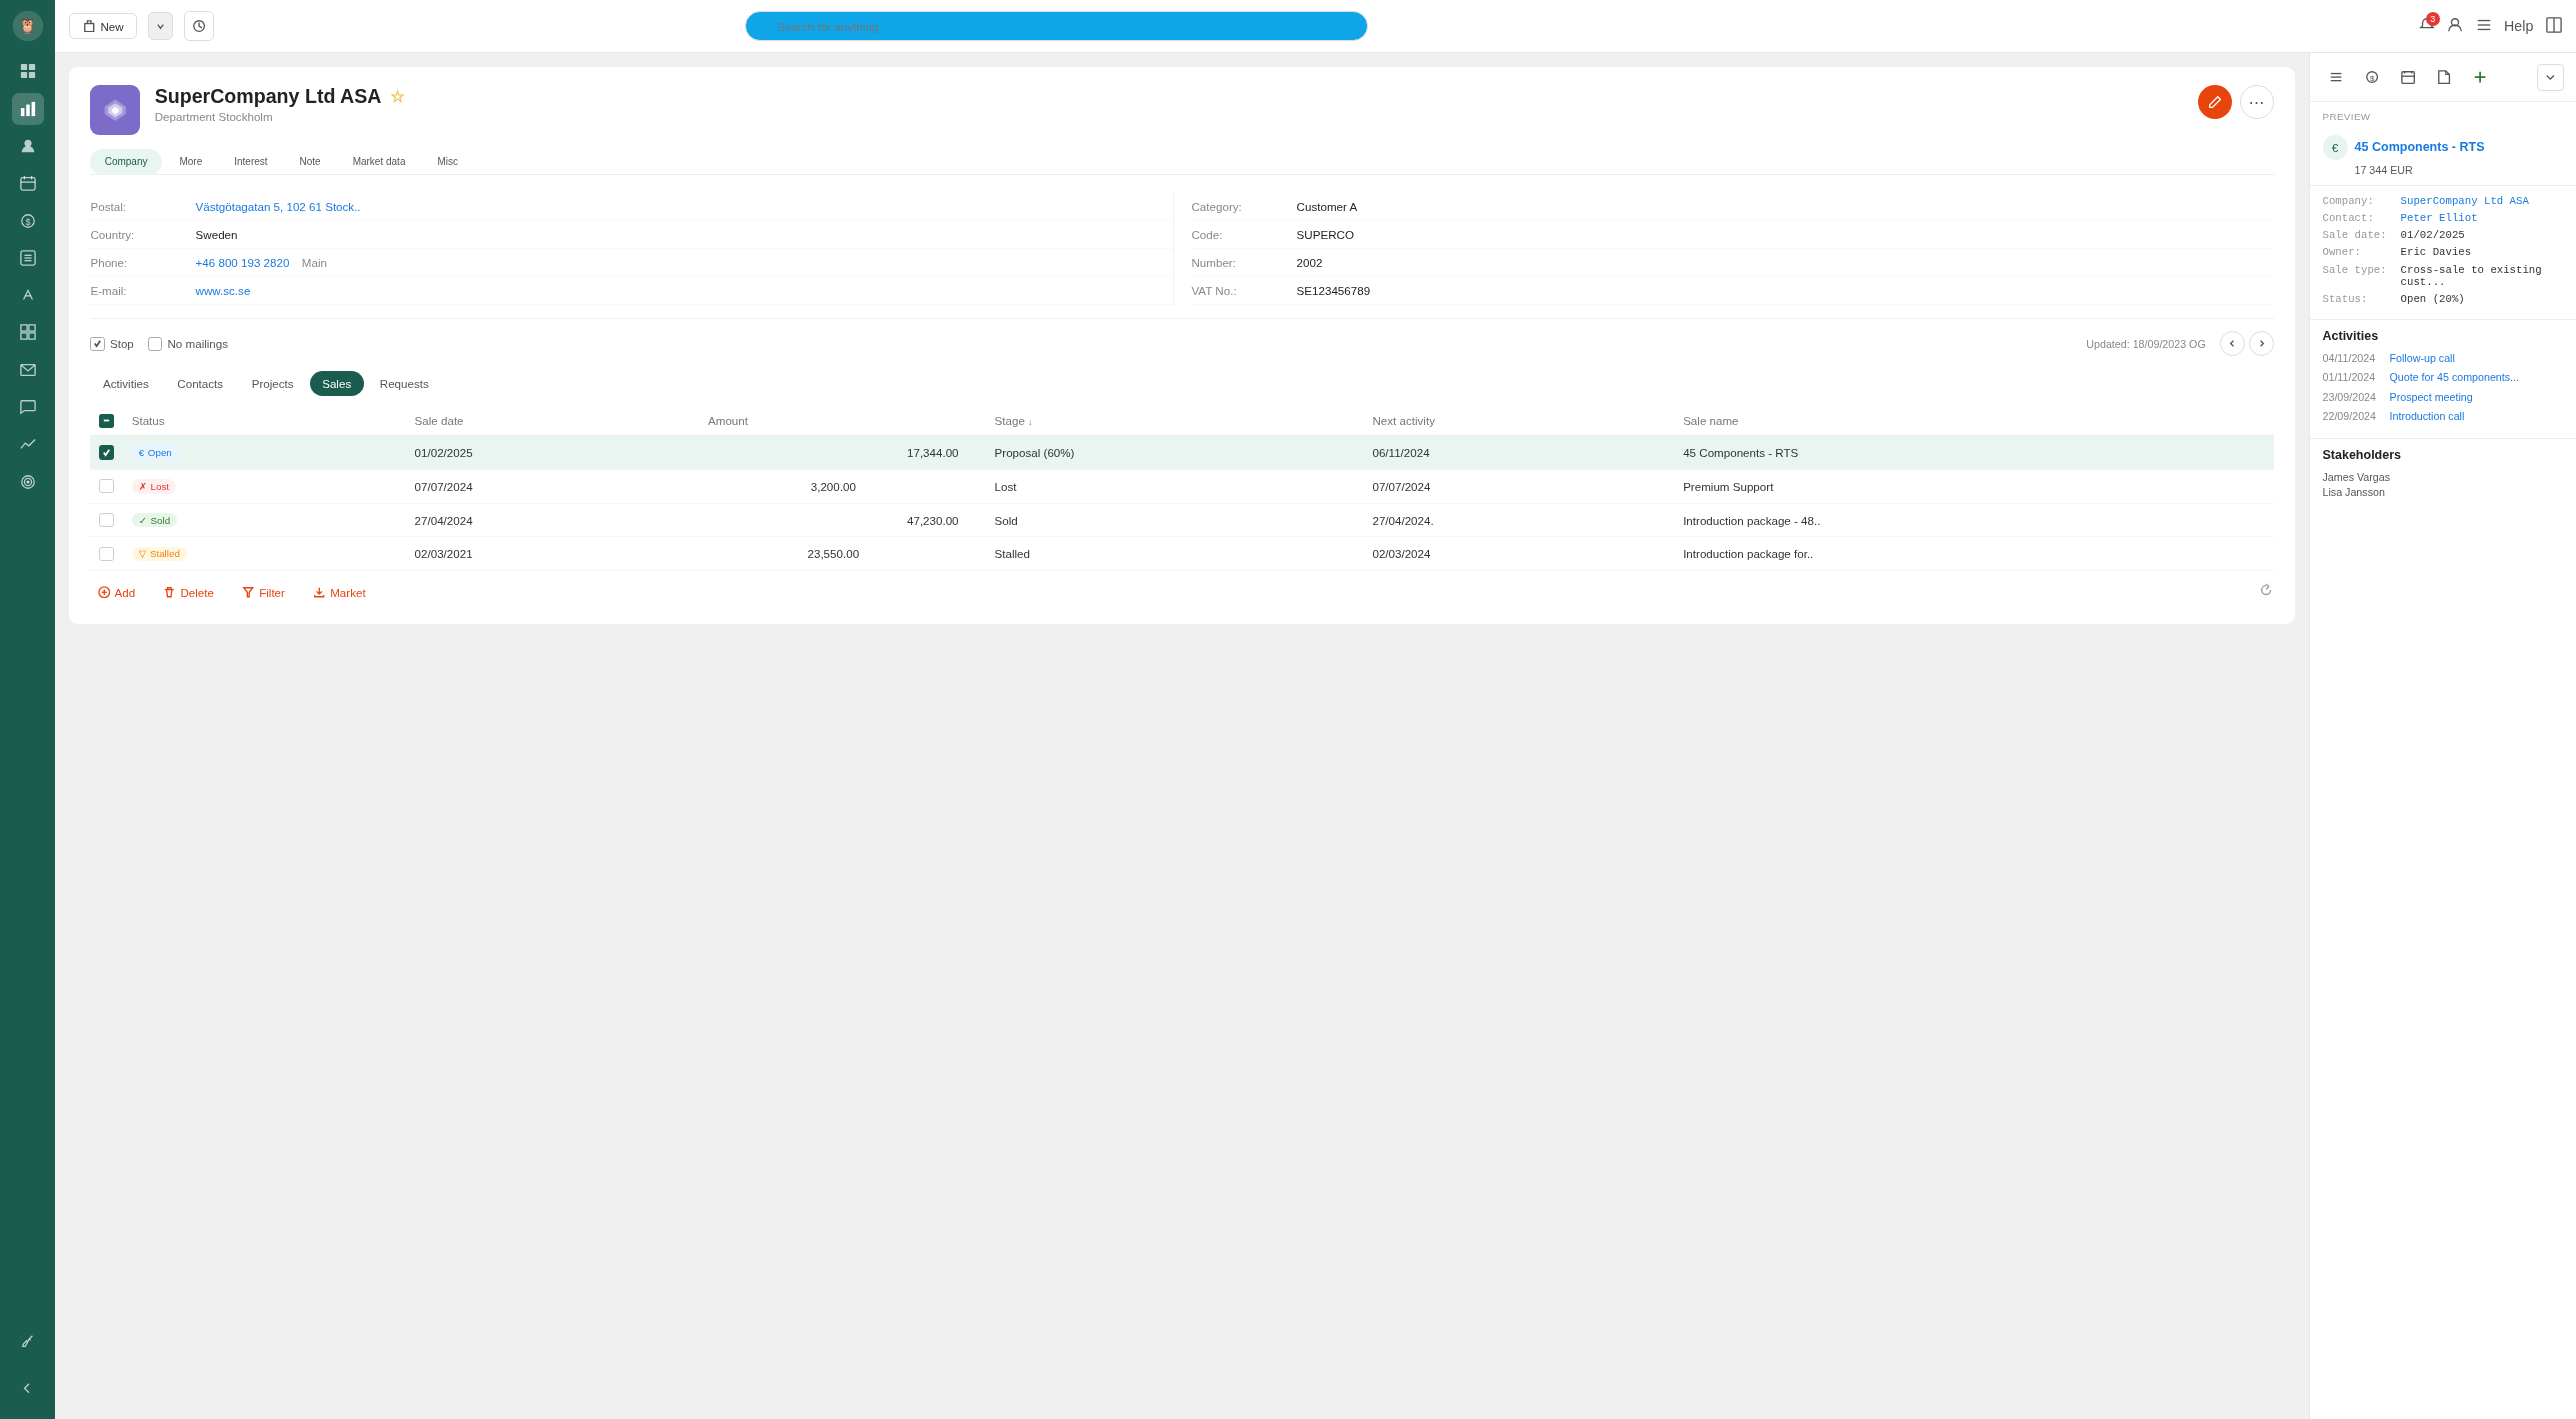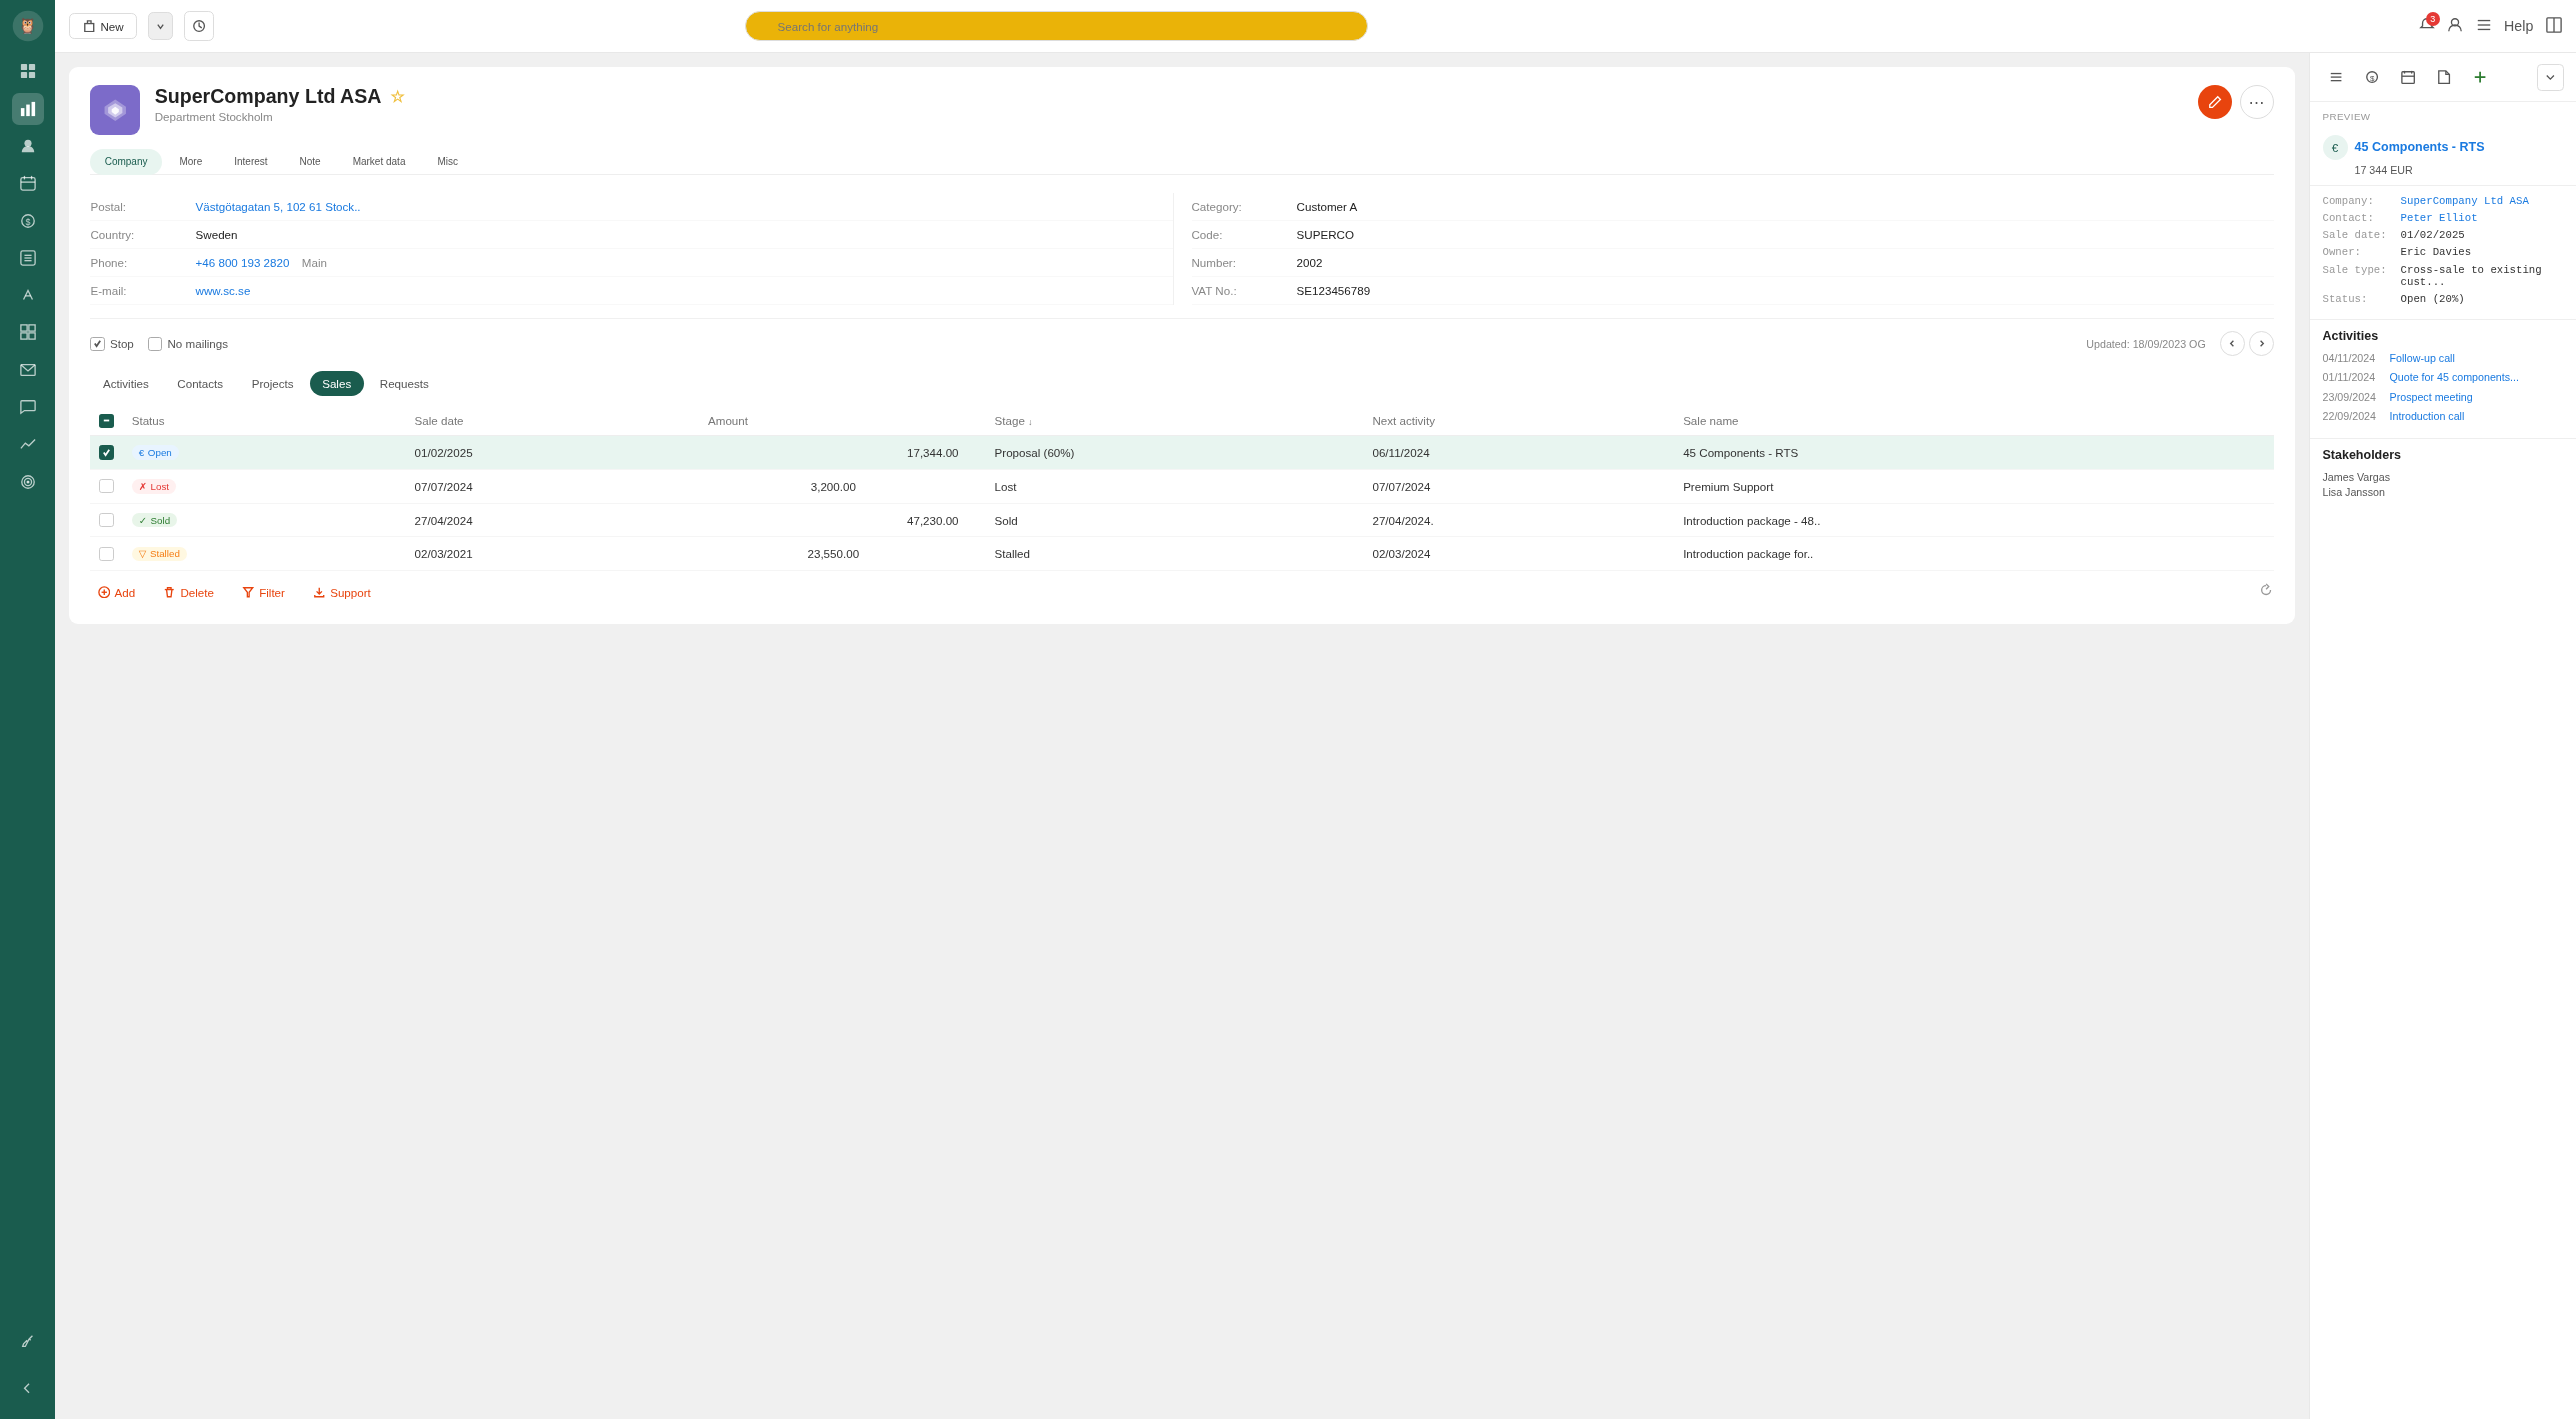--- a/index.html
+++ b/index.html
@@ -14,21 +14,21 @@
 
     
     .main-area { flex: 1; display: flex; flex-direction: column; overflow: hidden; }
 
     
     .topbar { height: 53px; background: #fff; display: flex; align-items: center; padding: 0 14.2px; gap: 10.7px; border-bottom: 0.9px solid #e8e8e8; flex-shrink: 0; }
     .new-btn { display: flex; align-items: center; gap: 5.3px; background: #fff; border: 0.9px solid #ddd; border-radius: 5.3px; padding: 5.3px 12.5px; cursor: pointer; font-size: 11.6px; color: #333; }
     .new-btn-arrow { border: 0.9px solid #ddd; border-radius: 5.3px; padding: 5.3px 7.1px; cursor: pointer; }
     .topbar-icon-btn { width: 30px; height: 30px; display: flex; align-items: center; justify-content: center; cursor: pointer; border-radius: 5.3px; border: 0.9px solid #ddd; }
     .search-bar { flex: 1; max-width: 623px; margin: 0 auto; }
-    .search-input { width: 100%; padding: 7.1px 14.2px 7.1px 32px; border: 0.9px solid #ddd; border-radius: 18px; font-size: 11.6px; background: #eab308; outline: none; position: relative; }
+    .search-input { width: 100%; padding: 7.1px 14.2px 7.1px 32px; border: 0.9px solid #ddd; border-radius: 18px; font-size: 11.6px; background: #0ea5e9; outline: none; position: relative; }
     .search-wrap { position: relative; }
     .search-icon-pos { position: absolute; left: 10.7px; top: 50%; transform: translateY(-50%); color: #999; font-size: 12.5px; }
     .topbar-right { display: flex; align-items: center; gap: 12.5px; margin-left: auto; }
     .notif-btn { position: relative; cursor: pointer; }
     .notif-badge { position: absolute; top: -5.3px; right: -5.3px; background: #e53935; color: #fff; border-radius: 50%; width: 14.2px; height: 14.2px; font-size: 9px; display: flex; align-items: center; justify-content: center; }
     .topbar-action { cursor: pointer; color: #555; font-size: 14.2px; }
 
     
     .content-wrap { display: flex; flex: 1; overflow: hidden; }
 
@@ -560,21 +560,21 @@
               <svg width="12.5" height="12.5" viewBox="0 0 14 14" fill="none" stroke="#e8440e" stroke-width="1.5">
                   <polygon points="2,2 12,2 8,7 8,12 6,12 6,7"></polygon>
                 </svg>
               <span>Filter</span>
             </div>
             <div class="footer-btn">
               <svg width="12.5" height="12.5" viewBox="0 0 14 14" fill="none" stroke="#e8440e" stroke-width="1.5">
                   <path d="M7 2v7M4 6l3 3 3-3"></path>
                   <path d="M2 10v2h10v-2"></path>
                 </svg>
-              <span>Support</span>
+              <span>Market</span>
             </div>
             <div class="refresh-icon">
               <svg width="14.2" height="14.2" viewBox="0 0 16 16" fill="none" stroke="#999" stroke-width="1.5">
                   <path d="M13 8A5 5 0 1 1 8 3"></path>
                   <polyline points="8,1 11,4 8,7"></polyline>
                 </svg>
             </div>
           </div>
         </div>
       </div>

